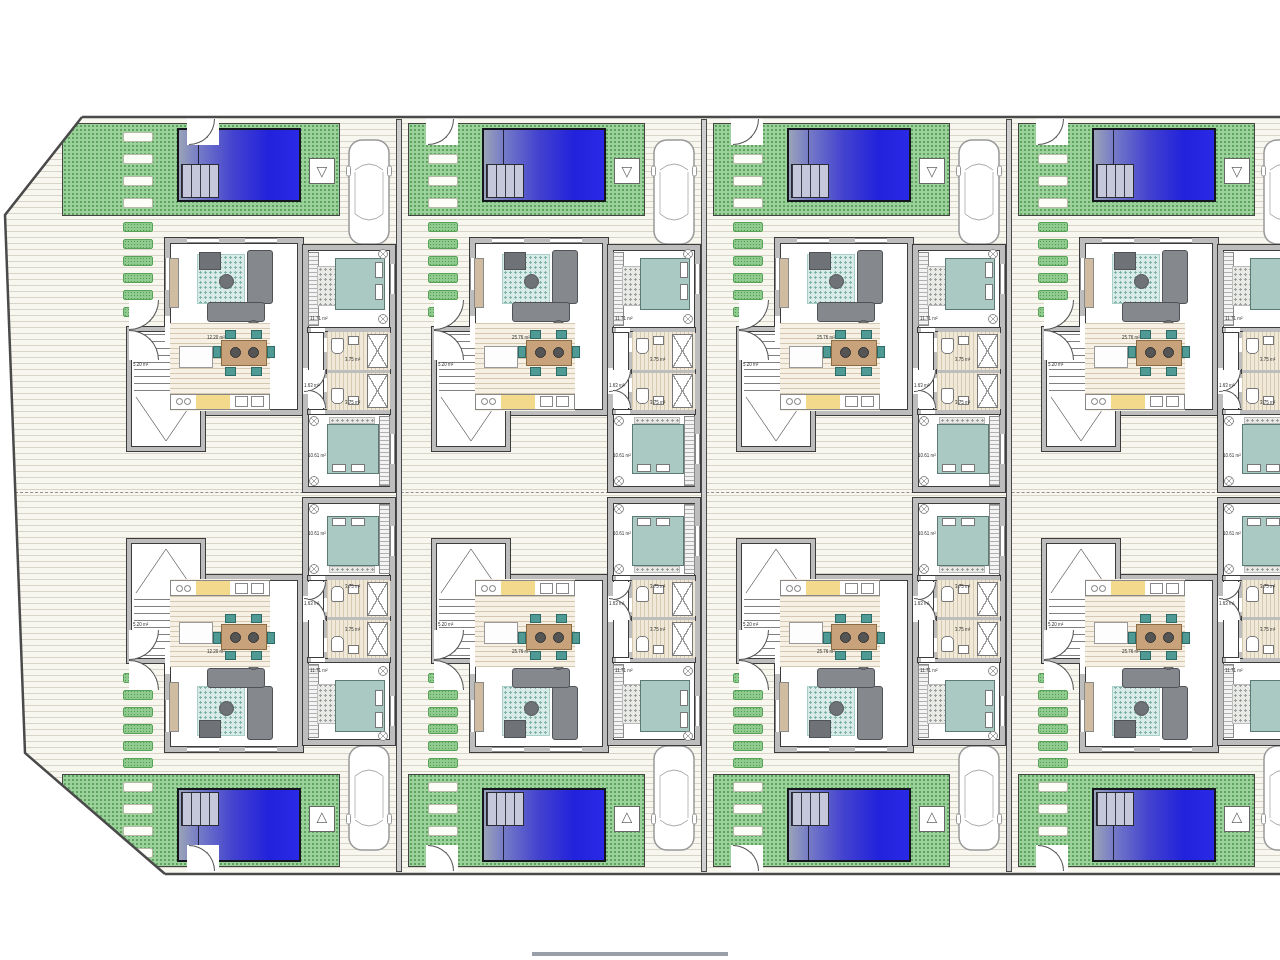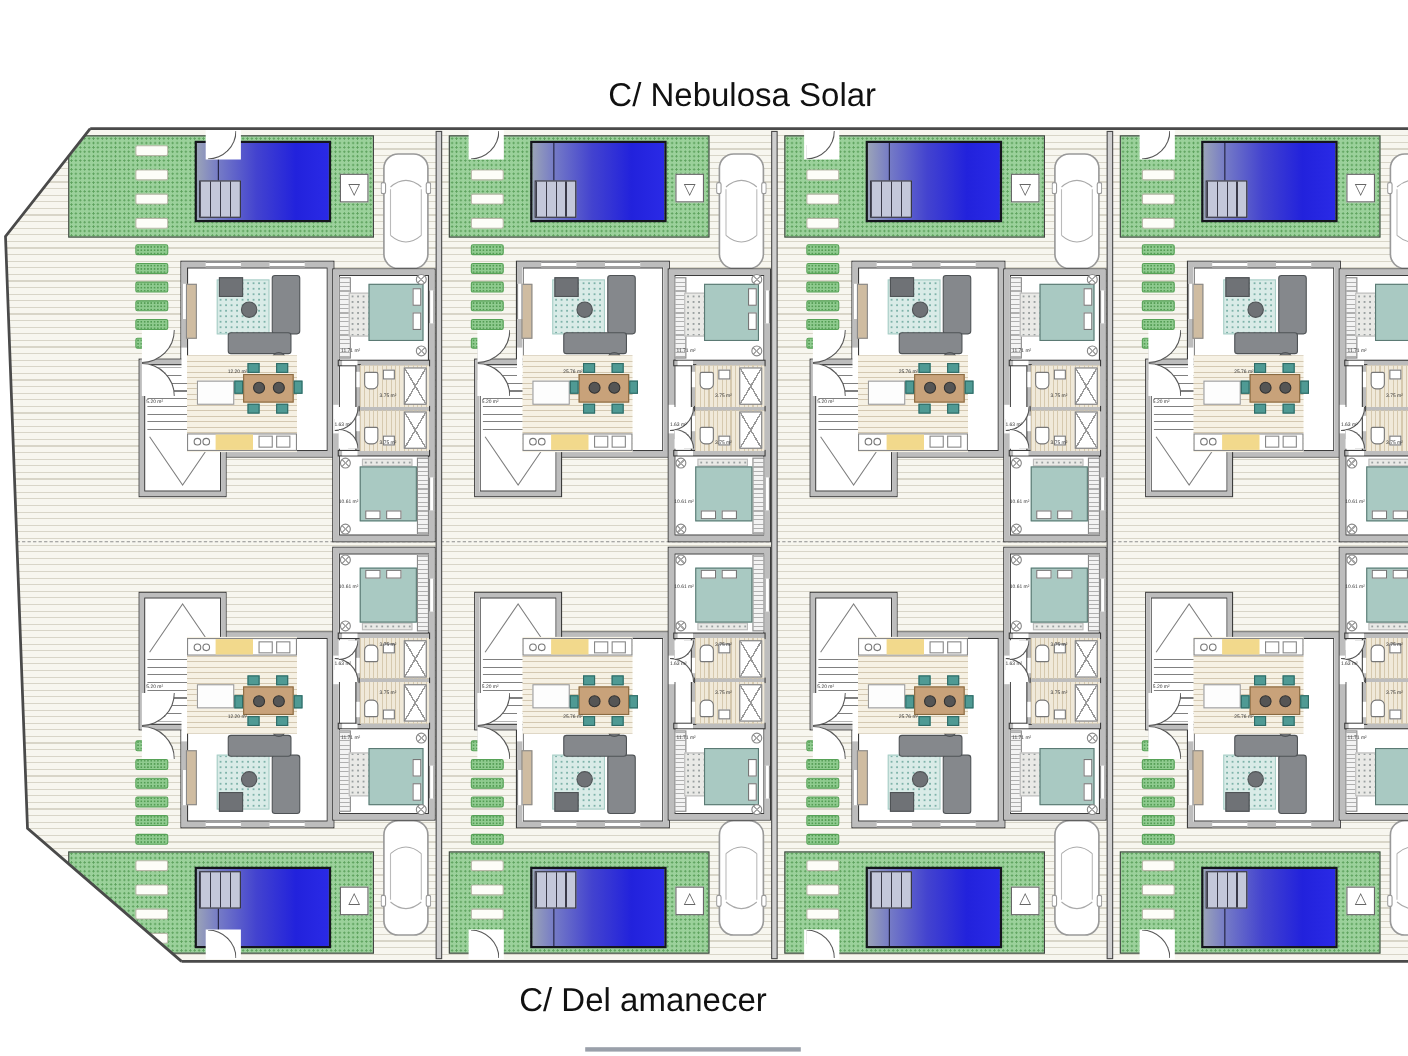--- a/index.html
+++ b/index.html
@@ -1065,16 +1065,14 @@
     <div class="lbl" style="left:209px;top:266px">1.63 m²</div>
     <div class="lbl" style="left:213px;top:336px">10.61 m²</div>
   </div>
     </div>
 
   <svg class="boundary" width="1280" height="960">
     <path d="M0,0H1280V960H0Z M82,117 L1290,117 L1290,874 L165,874 L25,753 L5,215 Z" fill="#ffffff" fill-rule="evenodd"></path>
     <path d="M82,117 L5,215 L25,753 L165,874 M82,117 H1280 M165,874 H1280" stroke="#4a4a4a" stroke-width="2.5" fill="none"></path>
   </svg>
 
-  <div class="street top">C/ Nebulosa Solar</div>
-  <div class="street bottom">C/ Del amanecer</div>
   <div class="scalebar"></div>
 </div>
 
 </body></html>

